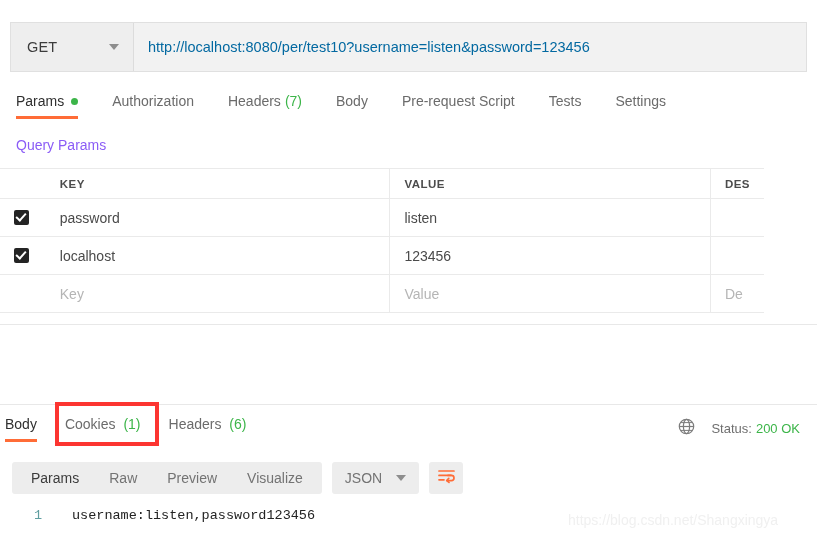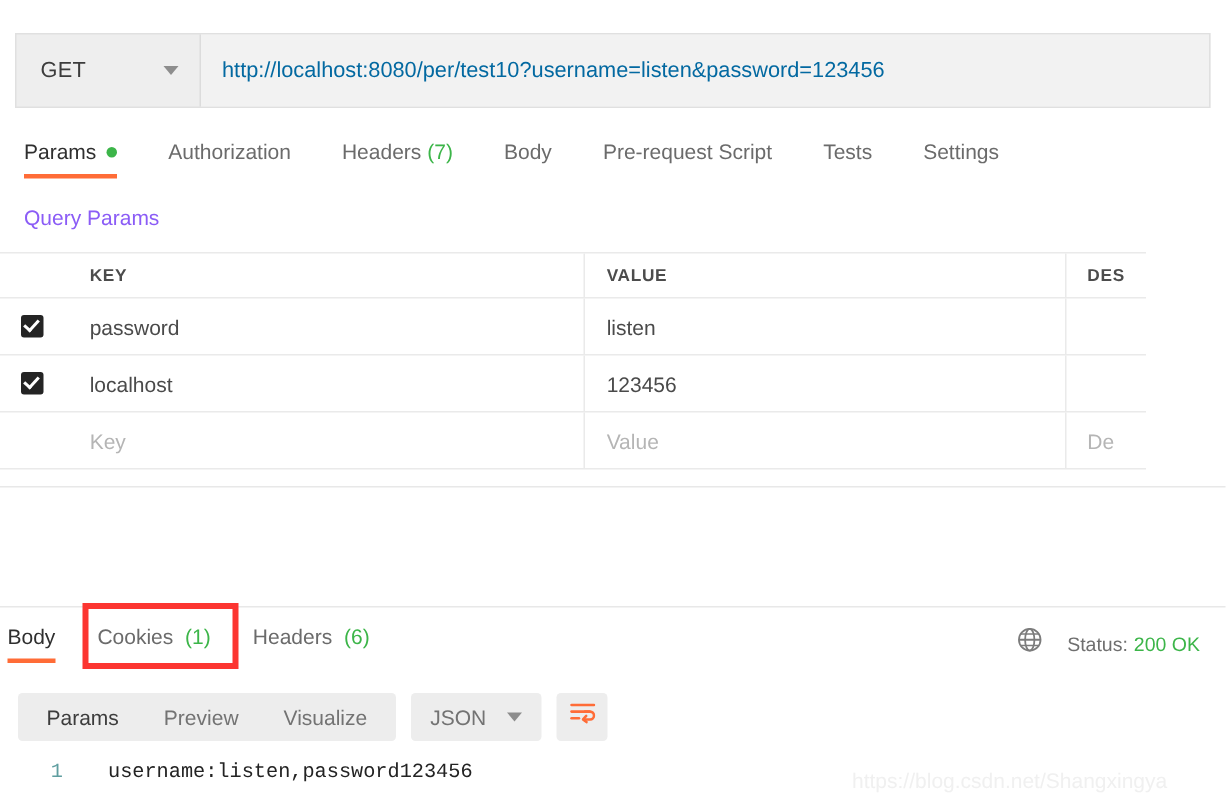--- a/index.html
+++ b/index.html
@@ -434,20 +434,21 @@
     </svg>
   </span>
   <span class="status-text">
     <span>Status:</span><span class="status-code">200 OK</span>
   </span>
 </div>
 
 <div class="view-toolbar">
   <div class="pill-group">
     <div class="pill-btn active">Params</div>
+    <div class="pill-btn">Raw</div>
     <div class="pill-btn">Preview</div>
     <div class="pill-btn">Visualize</div>
   </div>
 
   <div class="format-select">
     <span class="format-label">JSON</span>
     <span class="caret"></span>
   </div>
 
   <div class="wrap-btn">

